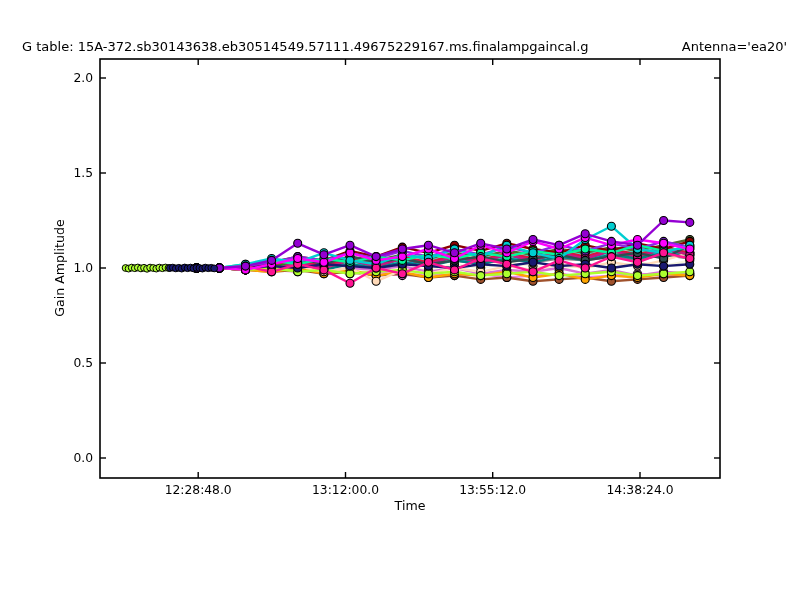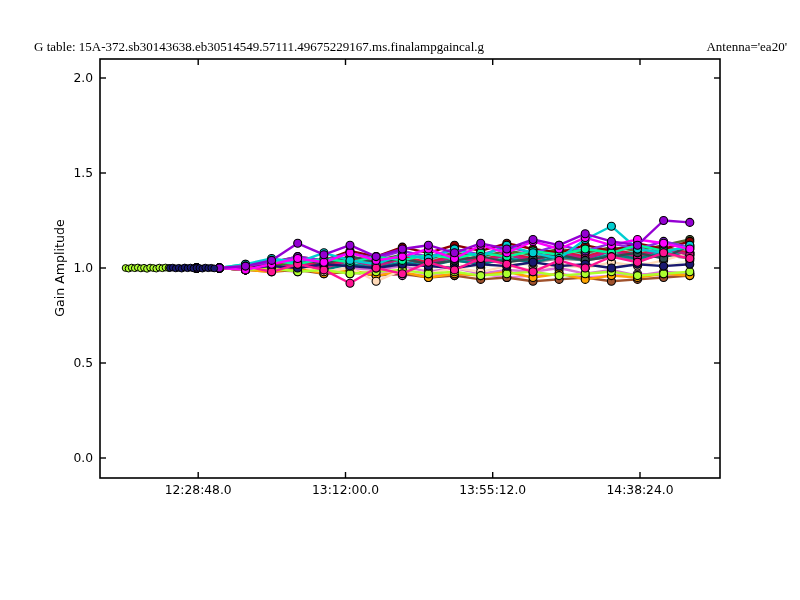--- a/index.html
+++ b/index.html
@@ -1,35 +1,36 @@
 <!DOCTYPE html>
 <html><head>
 <meta charset="utf-8">
 <style>
   html,body{margin:0;padding:0;background:#ffffff;}
   .figure{position:relative;width:800px;height:600px;background:#ffffff;
           font-family:"DejaVu Sans","Liberation Sans",sans-serif;color:#000;overflow:hidden;}
   .title-row{position:absolute;top:40px;left:0;right:0;display:flex;
-             justify-content:space-between;padding:0 13px 0 34px;
-             font-size:13px;line-height:14px;white-space:nowrap;font-family:Liberation Serif, serif;}
+             justify-content:space-between;padding:0 13px 0 22px;
+             font-size:13px;line-height:14px;white-space:nowrap;}
   .xlabel{position:absolute;left:100px;width:620px;top:498px;text-align:center;font-size:12.6px;}
   .ylabel{position:absolute;left:59px;top:268px;transform:translate(-50%,-50%) rotate(-90deg);
           white-space:nowrap;font-size:12.6px;}
   svg{position:absolute;left:0;top:0;}
   text.tick{font-family:"DejaVu Sans","Liberation Sans",sans-serif;font-size:12.3px;fill:#000;}
 </style>
 </head>
 <body>
 
 <div class="figure">
   <div class="title-row">
     <span>G table: 15A-372.sb30143638.eb30514549.57111.49675229167.ms.finalampgaincal.g</span>
     <span>Antenna='ea20'</span>
   </div>
   <div class="ylabel">Gain Amplitude</div>
+  <div class="xlabel">Time</div>
   <svg id="plot" width="800" height="600">
       <polyline points="196.6,268.0 219.3,268.0 245.5,268.0 271.6,266.1 297.7,269.9 323.9,264.2 350.0,268.0 376.1,271.8 402.3,266.1 428.4,269.9 454.5,264.2 480.7,268.0 506.8,262.3 533.0,266.1 559.1,269.9 585.2,264.2 611.4,268.0 637.5,262.3 663.6,266.1 689.8,260.4" fill="none" stroke="#F5F5DC" stroke-width="2.4" stroke-linejoin="round"></polyline>
       <circle cx="196.6" cy="268.0" r="4" fill="#F5F5DC" stroke="#000000" stroke-width="1.1"></circle>
       <circle cx="219.3" cy="268.0" r="4" fill="#F5F5DC" stroke="#000000" stroke-width="1.1"></circle>
       <circle cx="245.5" cy="268.0" r="4" fill="#F5F5DC" stroke="#000000" stroke-width="1.1"></circle>
       <circle cx="271.6" cy="266.1" r="4" fill="#F5F5DC" stroke="#000000" stroke-width="1.1"></circle>
       <circle cx="297.7" cy="269.9" r="4" fill="#F5F5DC" stroke="#000000" stroke-width="1.1"></circle>
       <circle cx="323.9" cy="264.2" r="4" fill="#F5F5DC" stroke="#000000" stroke-width="1.1"></circle>
       <circle cx="350.0" cy="268.0" r="4" fill="#F5F5DC" stroke="#000000" stroke-width="1.1"></circle>
       <circle cx="376.1" cy="271.8" r="4" fill="#F5F5DC" stroke="#000000" stroke-width="1.1"></circle>

